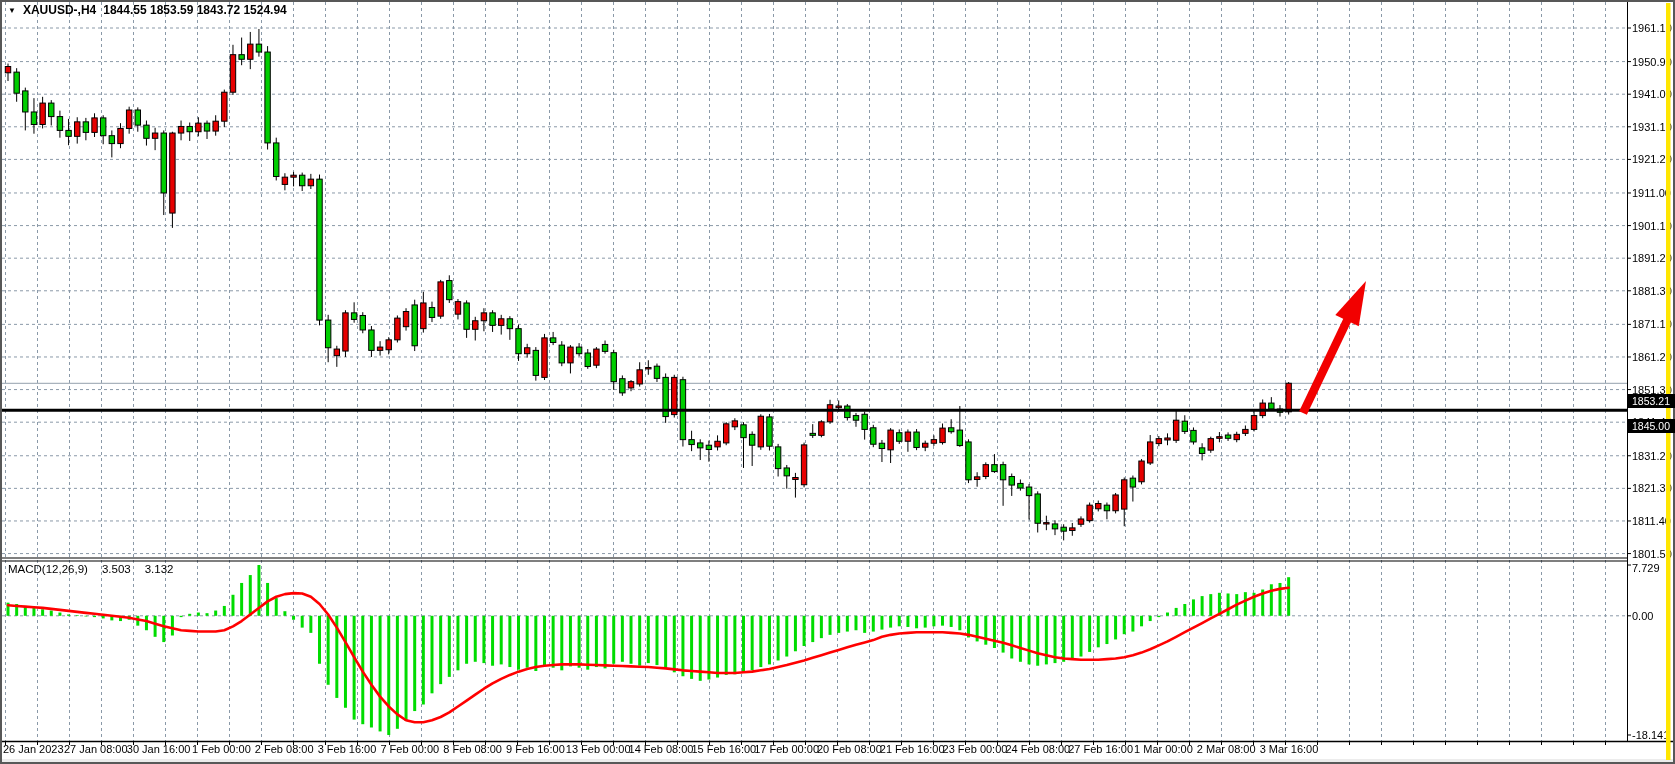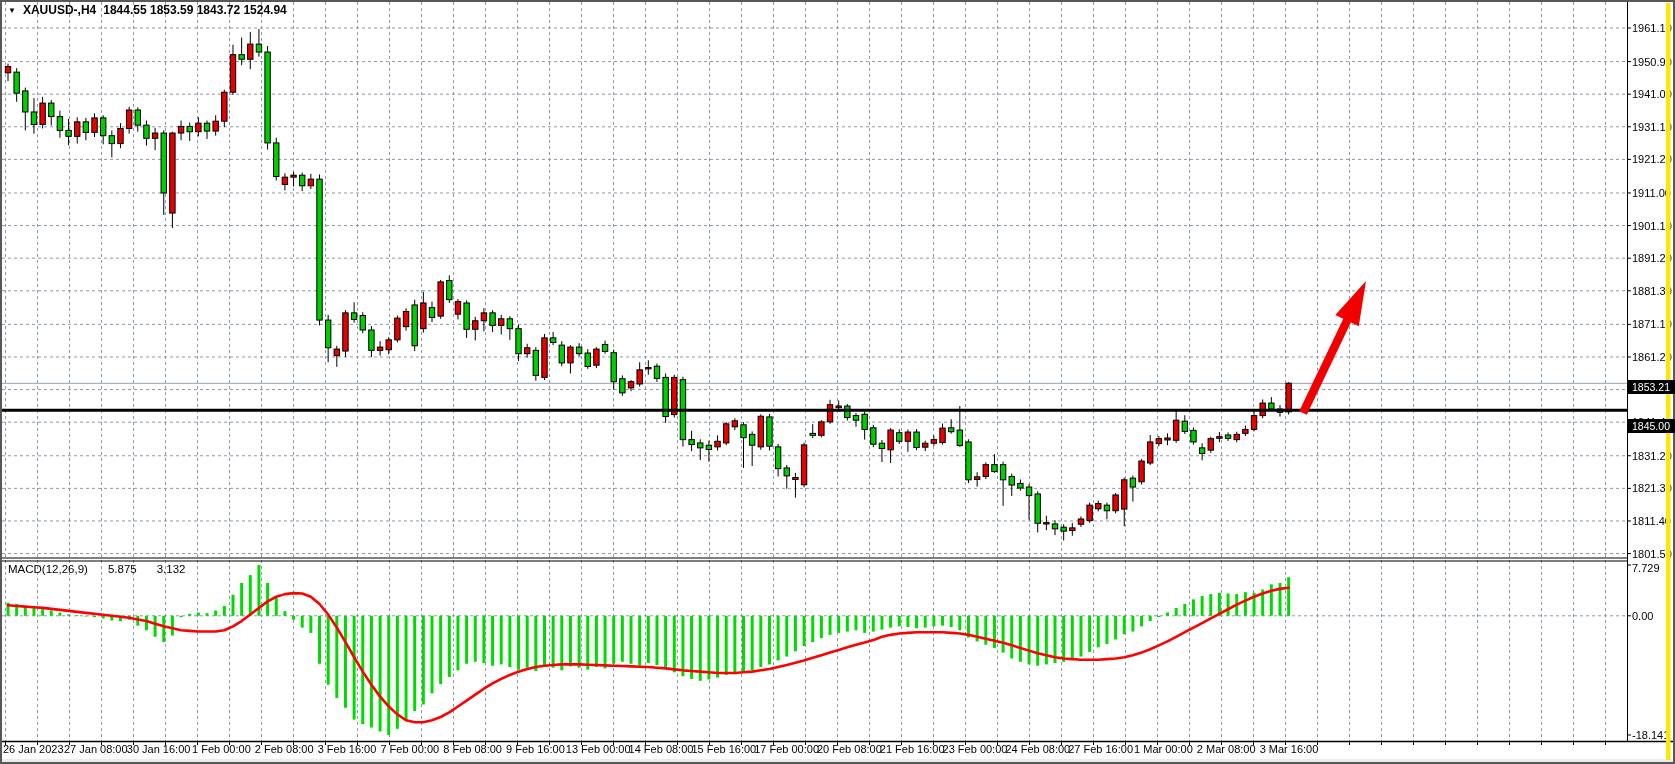--- a/index.html
+++ b/index.html
@@ -2,21 +2,21 @@
 <html><head>
 <meta charset="utf-8">
 <style>
   html,body{margin:0;padding:0;background:#888;}
   .stage{position:relative;width:1675px;height:764px;background:#ffffff;overflow:hidden;
          font-family:"Liberation Sans",sans-serif;}
   .chart-title{position:absolute;left:8px;top:3px;font-size:12px;font-weight:bold;color:#000;
                display:flex;gap:7px;align-items:baseline;z-index:5;white-space:nowrap;}
   .chart-title .tri{font-size:8px;position:relative;top:-1px;}
   .macd-title{position:absolute;left:8px;top:563px;font-size:11.5px;color:#000;z-index:5;
-              display:flex;gap:20px;white-space:nowrap;}
+              display:flex;gap:14px;white-space:nowrap;}
   .badge{position:absolute;left:1627px;width:48px;height:14px;background:#000;color:#fff;
          font-size:10.5px;line-height:14px;text-align:center;z-index:6;}
   svg{position:absolute;left:0;top:0;}
   text{font-family:"Liberation Sans",sans-serif;}
 </style>
 </head>
 <body>
 
 <div class="stage">
   <svg id="chart-svg" width="1675" height="764" viewBox="0 0 1675 764">
@@ -664,19 +664,19 @@
     </svg>
 
   <div class="chart-title">
     <span class="tri">▼</span>
     <span>XAUUSD-,H4</span>
     <span>1844.55 1853.59 1843.72 1524.94</span>
   </div>
 
   <div class="macd-title">
     <span>MACD(12,26,9)</span>
-    <span>5.875</span>
+    <span>3.503</span>
     <span>3.132</span>
   </div>
 
-  <div class="badge" id="bid-badge" style="top: 380px;">1853.21</div>
+  <div class="badge" id="bid-badge" style="top: 394px;">1853.21</div>
   <div class="badge" id="line-badge" style="top: 419px;">1845.00</div>
 </div>
 
 </body></html>

